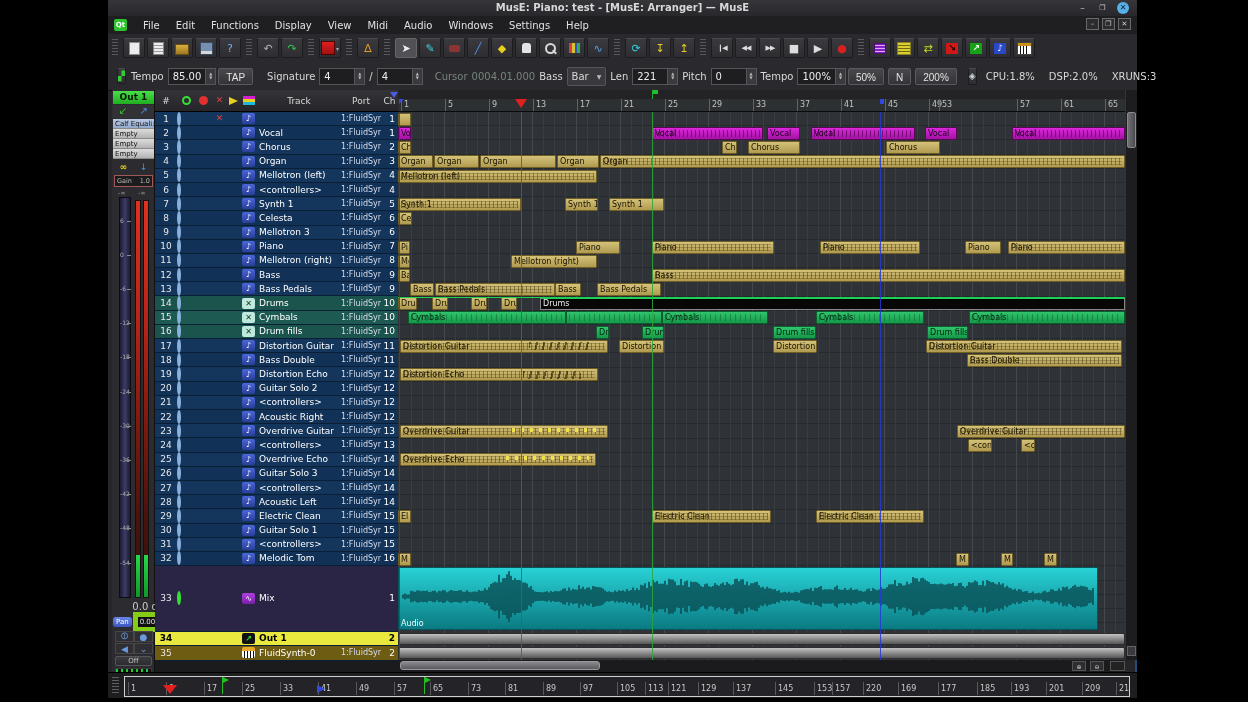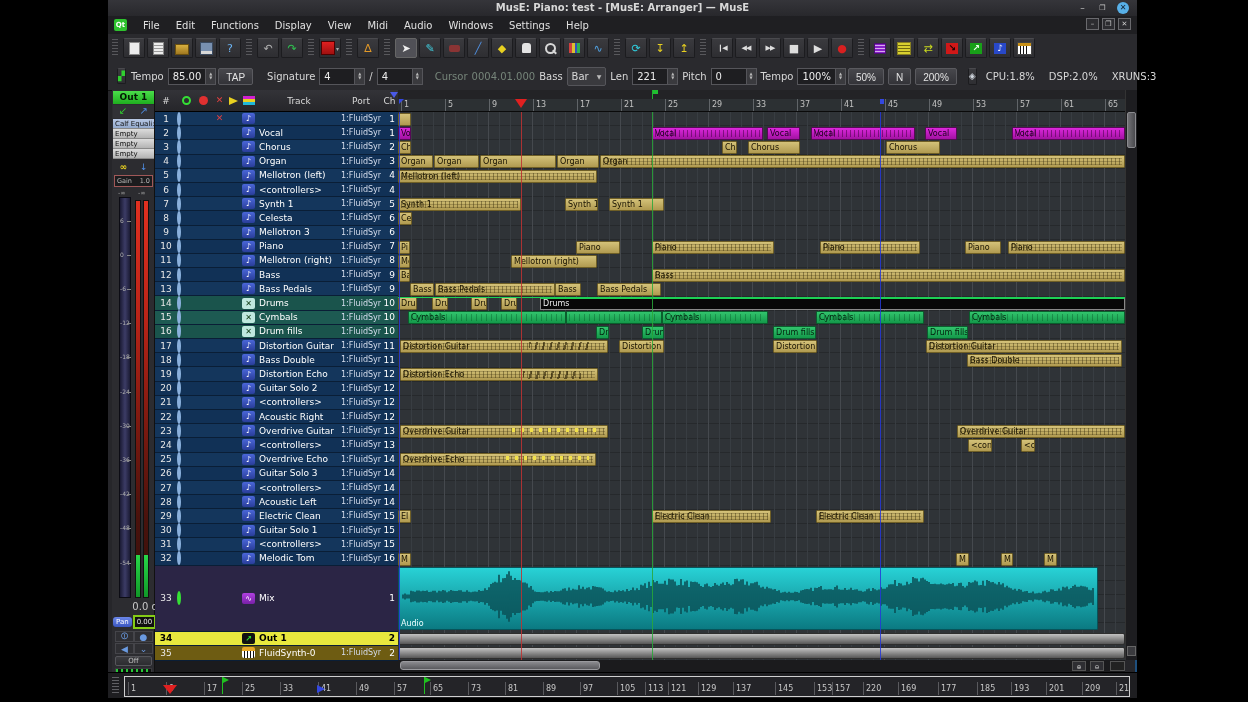--- a/index.html
+++ b/index.html
@@ -65,21 +65,21 @@
   #gain-box{left:114px;top:175px;width:39px;height:12px;background:#1c1c1e;border:1px solid #a05858;color:#b8b8b8;font-size:6.5px;display:flex;justify-content:space-between;padding:0 2px;align-items:center;box-sizing:border-box;}
   .inf-lab{top:189px;color:#999;font-size:6.5px;}
   #fader{left:119px;top:197px;width:12px;height:401px;background:linear-gradient(90deg,#1b1b34,#3c3c66 50%,#1b1b34);border:1px solid #0c0c14;box-sizing:border-box;}
   .scale-lab{color:#b0b0b0;font-size:6px;line-height:6px;}
   .scale-tick{width:4px;height:1px;background:#888;}
   .meter{top:200px;width:6px;height:398px;background:linear-gradient(#e03020,#b82418 30%,#801a10 55%,#4a120c 80%,#36100c);border:1px solid #111;box-sizing:border-box;position:absolute;}
   .meter .green{position:absolute;left:0;right:0;bottom:0;height:42px;background:linear-gradient(#28d848,#109828);}
   #db-label{left:128px;top:601px;width:41px;text-align:center;color:#c8c8c8;font-size:10px;}
   #pan-row{left:113px;top:615px;width:41px;height:14px;display:flex;gap:1px;align-items:center;}
   #pan-btn{background:linear-gradient(#6a86e8,#3a56c0);color:#fff;font-size:7px;padding:1px 3px;border-radius:3px;}
-  #pan-val{background:#101010;border:2px solid #84cc16;color:#e8e8e8;font-size:7px;padding:0 2px;line-height:10px;text-align:right;}
+  #pan-val{background:#101010;border:5px solid #84cc16;color:#e8e8e8;font-size:7px;padding:0 2px;line-height:10px;text-align:right;}
   .sbtn{width:19px;height:11px;background:#2f2f33;border:1px solid #45454a;display:flex;align-items:center;justify-content:center;color:#6a9ae0;font-size:9px;box-sizing:border-box;}
   #off-btn{left:115px;top:656px;width:37px;height:10px;background:linear-gradient(#3c3c40,#2c2c30);border:1px solid #55555a;color:#c0c0c0;font-size:7px;text-align:center;line-height:9px;box-sizing:border-box;border-radius:2px;}
   #mini-meter{left:115px;top:668px;width:37px;height:7px;background:#101210;border:1px solid #3a3a3e;background-image:repeating-linear-gradient(90deg,#28c838 0 2px,#101210 2px 5px);box-sizing:border-box;}
   
   #tracklist{left:155px;top:90px;width:243px;height:582px;background:#17171a;overflow:hidden;}
   .tl-grid{display:grid;grid-template-columns:22px 18px 17px 15px 13px 17px 1fr 40px 17px;align-items:center;height:100%;}
   #tl-header{left:155px;top:90px;width:243px;height:22px;background:linear-gradient(#333338,#26262a);border-bottom:1px solid #000;color:#d8d8d8;font-size:9px;box-sizing:border-box;}
   #tl-header .hc{text-align:center;}
   .ring{width:9px;height:9px;border-radius:50%;border:2px solid #8ab0dc;margin:auto;box-sizing:border-box;}
   .ring.green{border-color:#35e035;}
@@ -822,21 +822,21 @@
         <span class="rtick" style="left: 135px;">13</span>
         <span class="rtick" style="left: 179px;">17</span>
         <span class="rtick" style="left: 223px;">21</span>
         <span class="rtick" style="left: 267px;">25</span>
         <span class="rtick" style="left: 311px;">29</span>
         <span class="rtick" style="left: 355px;">33</span>
         <span class="rtick" style="left: 399px;">37</span>
         <span class="rtick" style="left: 443px;">41</span>
         <span class="rtick" style="left: 487px;">45</span>
         <span class="rtick" style="left: 531px;">49</span>
-        <span class="rtick" style="left: 575px;">53</span>
+        <span class="rtick" style="left: 541px;">53</span>
         <span class="rtick" style="left: 619px;">57</span>
         <span class="rtick" style="left: 663px;">61</span>
         <span class="rtick" style="left: 707px;">65</span>
       </div>
   <div id="play-tri" style="left: 117px; top: 9px;"></div>
       <div id="ruler-flag" style="left: 254px; top: 0px;"></div>
       <div id="ruler-blue-l" style="left: 1px; top: 9px;"></div>
       <div id="ruler-blue-r" style="left: 482px; top: 9px;"></div>
     </div>
   <div id="canvas" class="abs">

